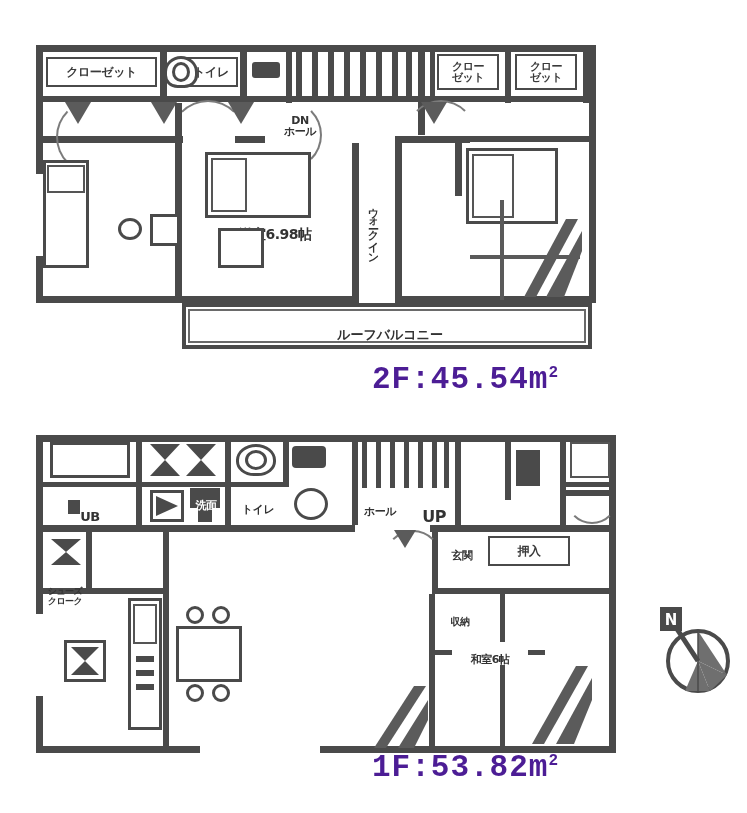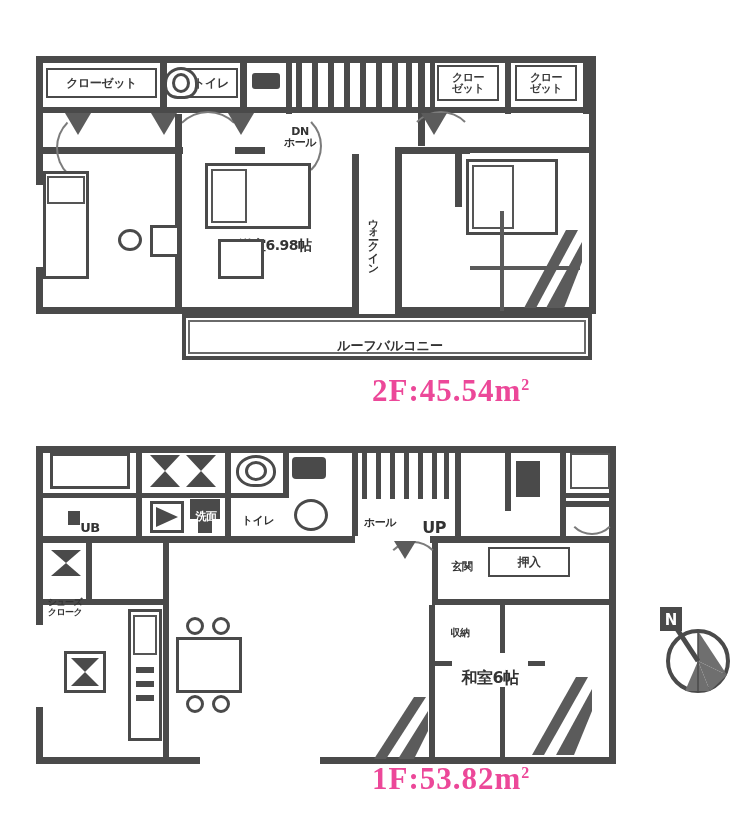--- a/index.html
+++ b/index.html
@@ -18,21 +18,21 @@
     position: relative;
     width: 747px;
     height: 813px;
     background: #ffffff;
   }
 
   
   .abs { position: absolute; box-sizing: border-box; }
 
   
-  .plan { position: absolute; margin-top: 11px; }
+  .plan { position: absolute; }
 
   
   .outer-wall {
     position: absolute;
     box-sizing: border-box;
     border: 7px solid #4a4a4a;
     background: #ffffff;
   }
   
   .wall {
@@ -78,23 +78,23 @@
   }
 
   .vtext {
     writing-mode: vertical-rl;
     text-orientation: upright;
   }
 
   
   .area-caption {
     position: absolute;
-    font-family: Liberation Serif, serif;
+    font-family: Liberation Mono, monospace;
     font-weight: bold;
-    color: #ec4899;
+    color: #4c1d95;
     font-size: 31px;
     letter-spacing: 1px;
     white-space: nowrap;
   }
   .area-caption sup { font-size: 16px; vertical-align: super; }
 
   
   .fx { position: absolute; box-sizing: border-box; border: 3px solid #4a4a4a; background:#fff; }
   .fx-thin { position: absolute; box-sizing: border-box; border: 2px solid #555; background:#fff; }
   .fx-fill { position: absolute; background:#4a4a4a; }
@@ -360,21 +360,21 @@
     <div class="fx" style="left:212px;top:274px;width:18px;height:18px;border-radius:50%;"></div>
 
     <div class="fx" style="left:64px;top:230px;width:42px;height:42px;"></div>
     <svg class="abs" style="left:68px;top:234px;width:34px;height:34px;">
       <polygon points="3,3 31,3 17,17" fill="#4a4a4a"></polygon>
       <polygon points="3,31 31,31 17,17" fill="#4a4a4a"></polygon>
     </svg>
 
     <div class="wall" style="left:435px;top:240px;width:110px;height:5px;"></div>
     <div class="wall" style="left:500px;top:184px;width:5px;height:158px;"></div>
-    <div class="roomname jp" style="left:452px;top:232px;width:76px;font-size:16px;background:#fff;">
+    <div class="roomname jp" style="left:452px;top:232px;width:76px;font-size:11px;background:#fff;">
       <span>和室6帖</span>
     </div>
 
     <svg class="abs" style="left:528px;top:250px;width:70px;height:88px;">
       <polygon points="4,84 48,6 60,6 16,84" fill="#5b5b5b"></polygon>
       <polygon points="28,84 64,18 64,40 46,84" fill="#5b5b5b"></polygon>
     </svg>
 
     <svg class="abs" style="left:370px;top:270px;width:62px;height:72px;">
       <polygon points="4,68 44,6 56,6 16,68" fill="#5b5b5b"></polygon>

